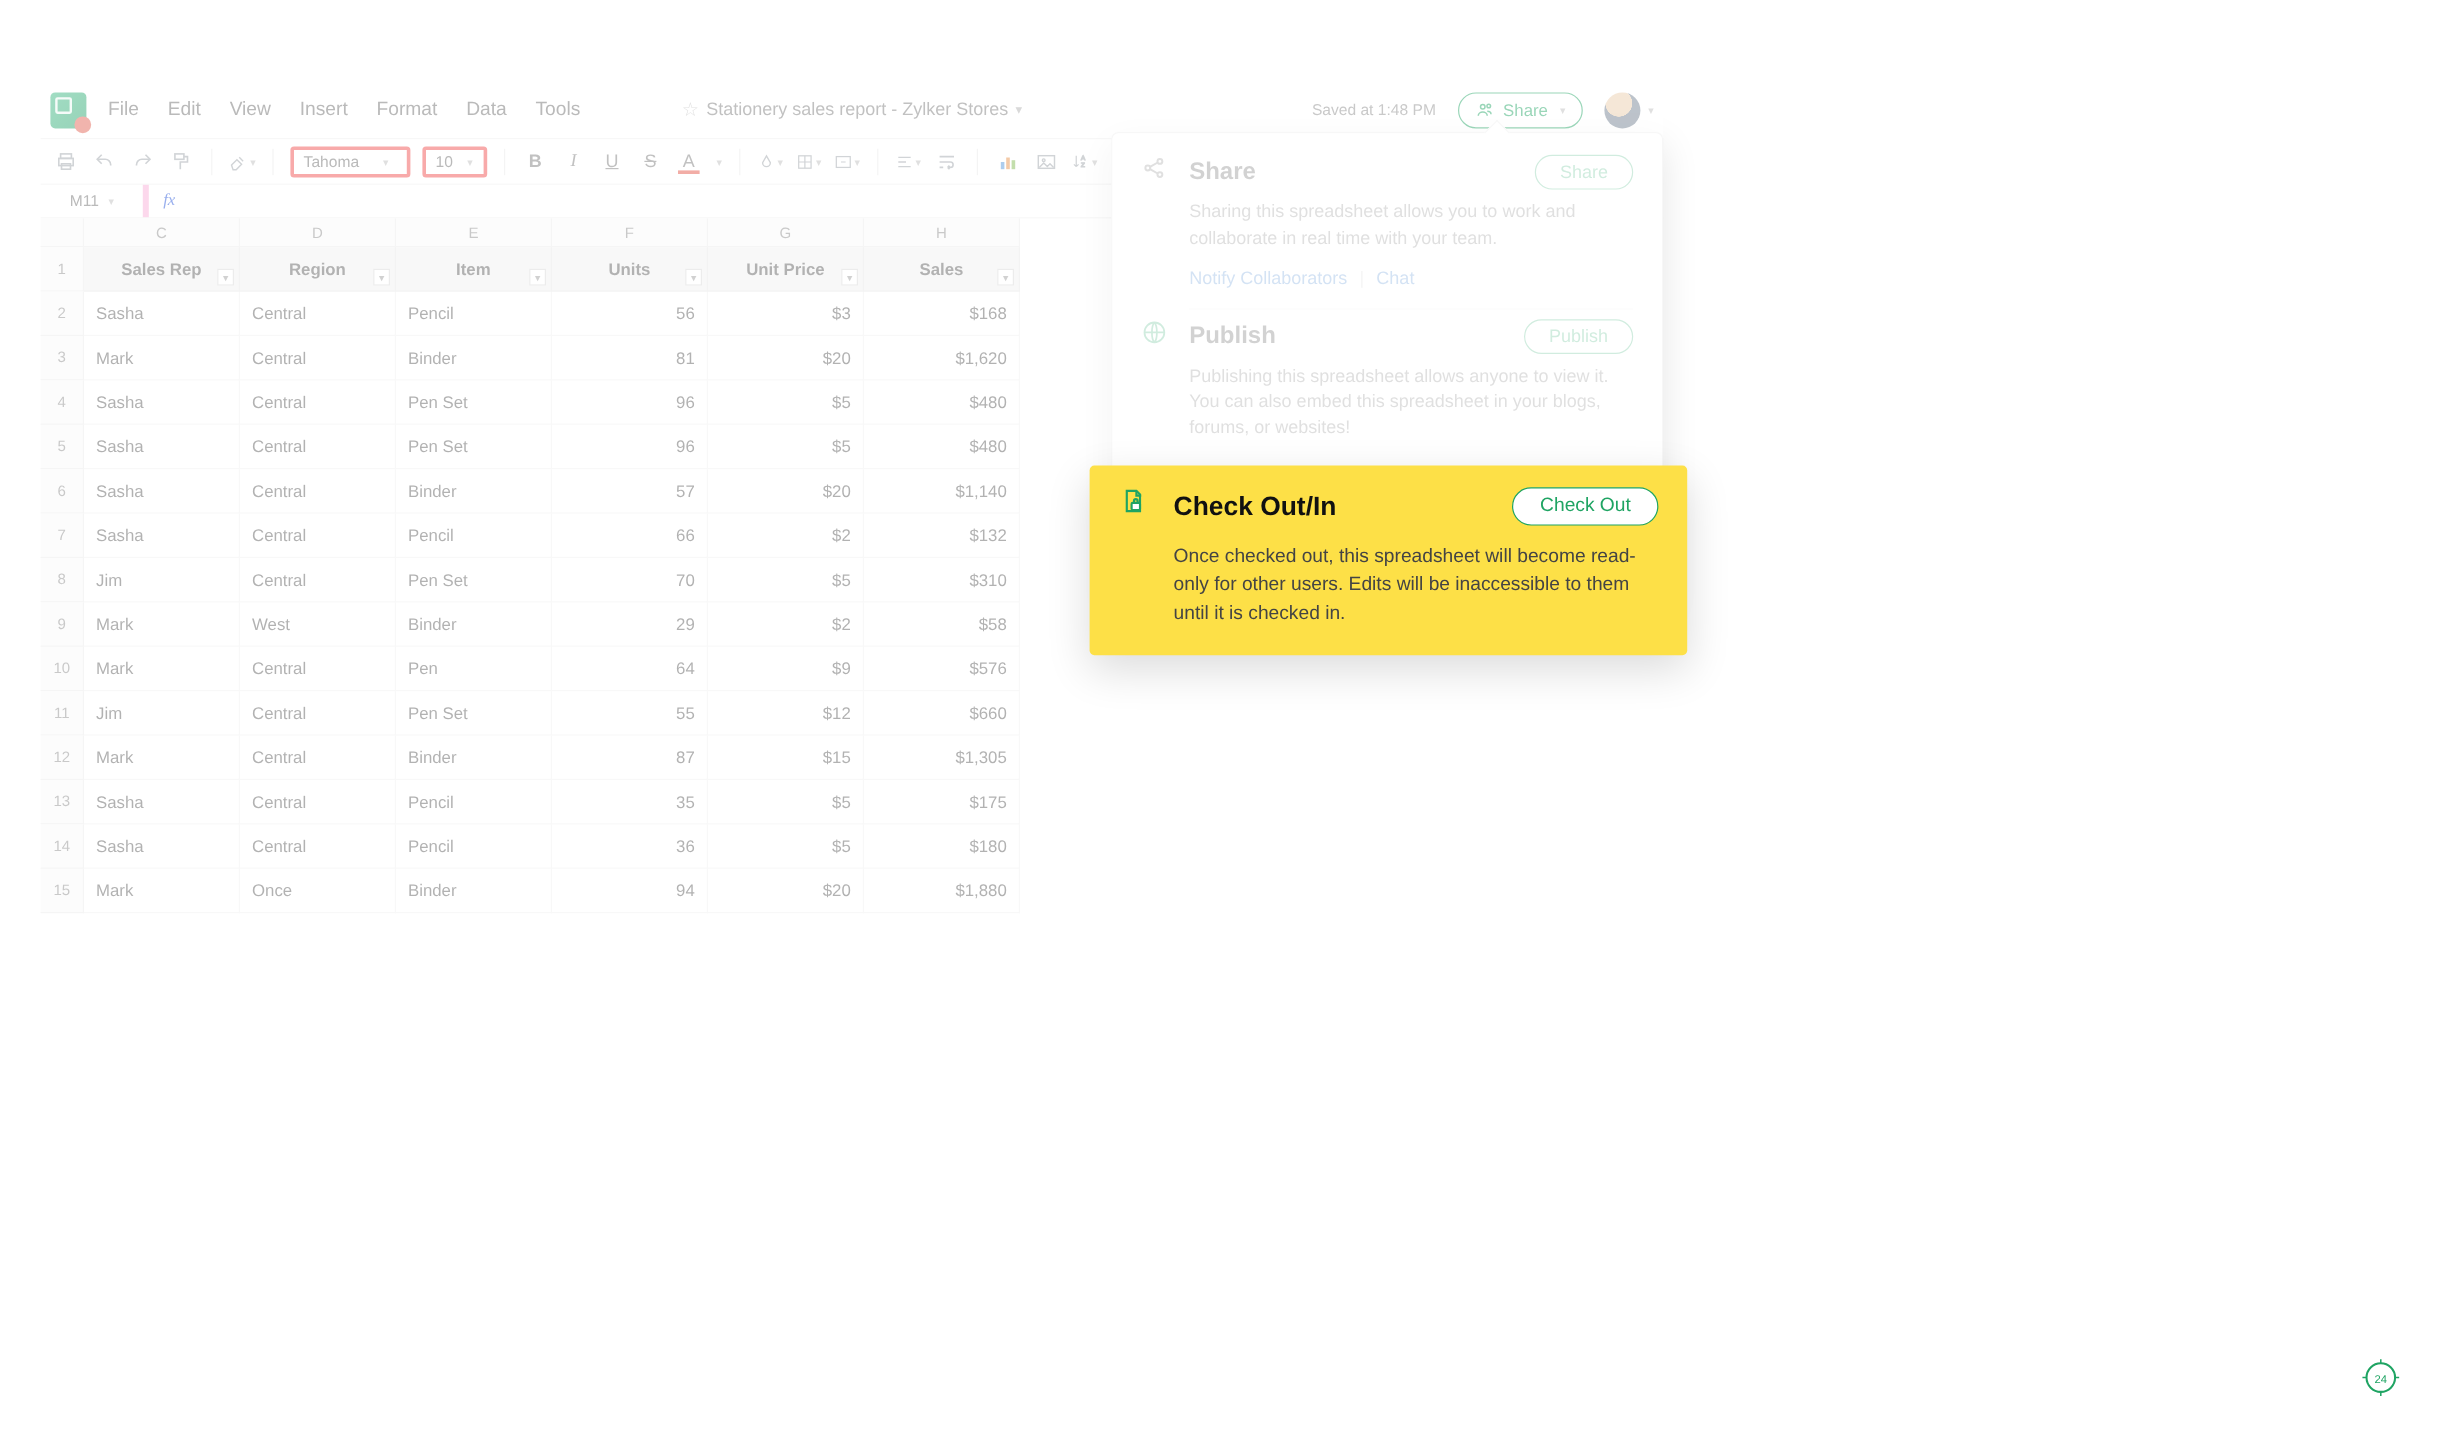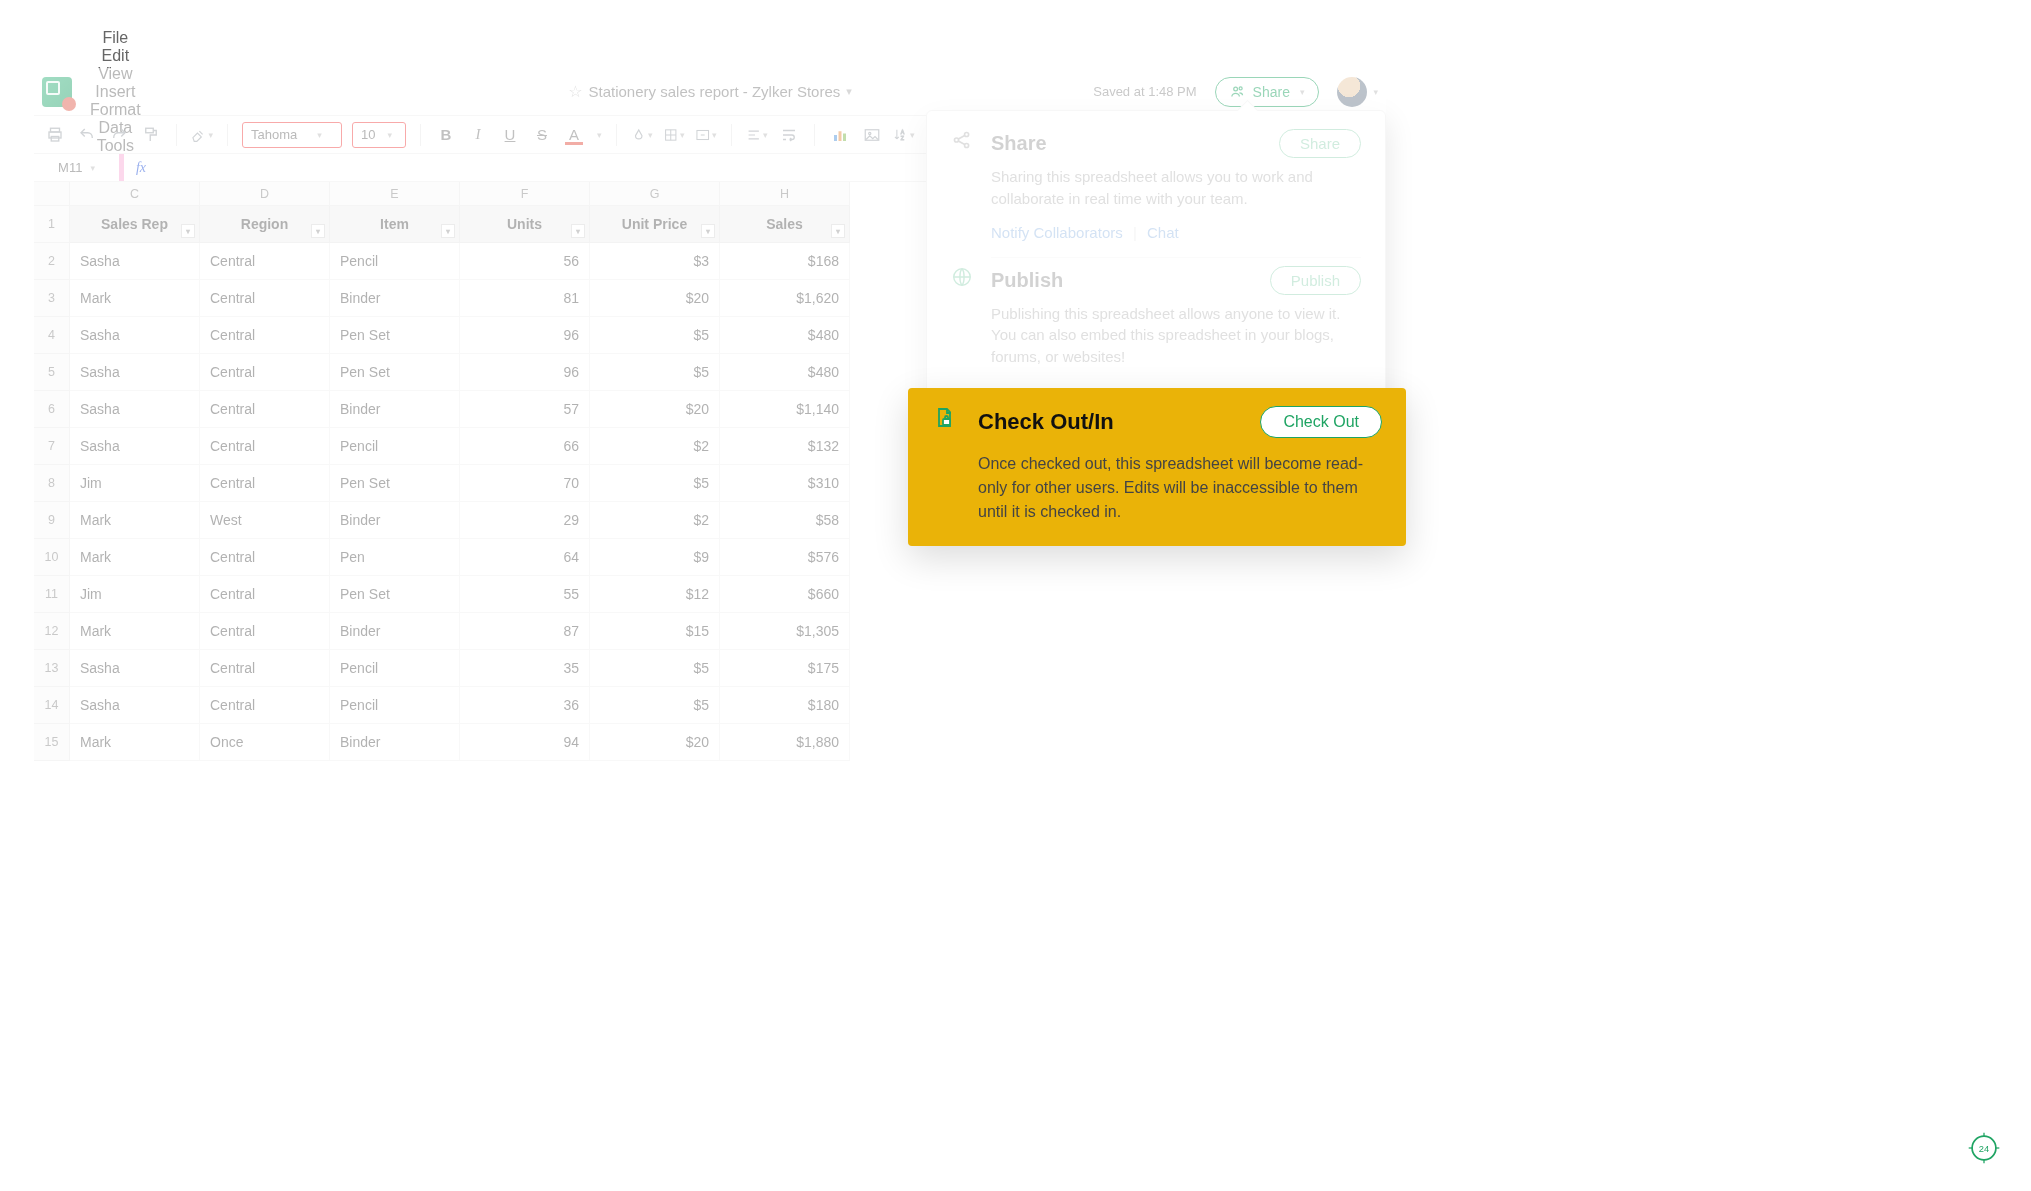--- a/index.html
+++ b/index.html
@@ -50,21 +50,21 @@
     border-radius:2px;
   }
   .app-logo::after {
     content:"";
     position:absolute;
     right:-4px; bottom:-4px;
     width:14px; height:14px;
     background:#e05a4a;
     border-radius:50%;
   }
-  .menubar { display:flex; align-items:center; color:#666; font-size:16px;flex-direction:column; }
+  .menubar { display:flex; gap:24px; align-items:center; color:#666; font-size:16px; }
   .menubar span { cursor:pointer; }
   .title-center {
     position:absolute;
     left:0; right:0;
     display:flex; justify-content:center; align-items:center;
     pointer-events:none;
     gap:6px;
     color:#777;
     font-size:15px;
   }
@@ -103,21 +103,21 @@
   }
   .tb-icon {
     width:22px; height:22px;
     display:flex; align-items:center; justify-content:center;
     color:#9aa0a6;
     cursor:pointer;
   }
   .tb-icon svg { width:18px; height:18px; }
   .sep { width:1px; height:22px; background:#e6e6e6; margin:0 4px; }
   .select-box {
-    border:1px solid #ef4444;
+    border:3px solid #ef4444;
     border-radius:3px;
     height:26px;
     display:flex; align-items:center;
     padding:0 8px;
     color:#666;
     font-size:13px;
     gap:18px;
     min-width:100px;
     background:#fff;
   }
@@ -233,21 +233,21 @@
   .plinks { margin-top:14px; font-size:15px; }
   .plinks a { color:#2b73c9; text-decoration:none; cursor:pointer; }
   .plinks .divider { color:#ccc; margin:0 6px; }
   .pdivider { height:1px; background:#eee; margin:16px 24px 8px 64px; }
 
   
   .checkout-card {
     position:absolute;
     top:388px; left:908px;
     width:498px;
-    background:#eab308;
+    background:#fde047;
     border-radius:4px;
     box-shadow:0 12px 36px rgba(0,0,0,0.14);
     z-index:10;
     padding:18px 24px 22px 24px;
     display:grid;
     grid-template-columns:34px 1fr;
     gap:12px;
   }
   .checkout-card .picon svg { width:24px; height:24px; }
   .checkout-card h3 { font-size:22px; font-weight:800; color:#111; }

